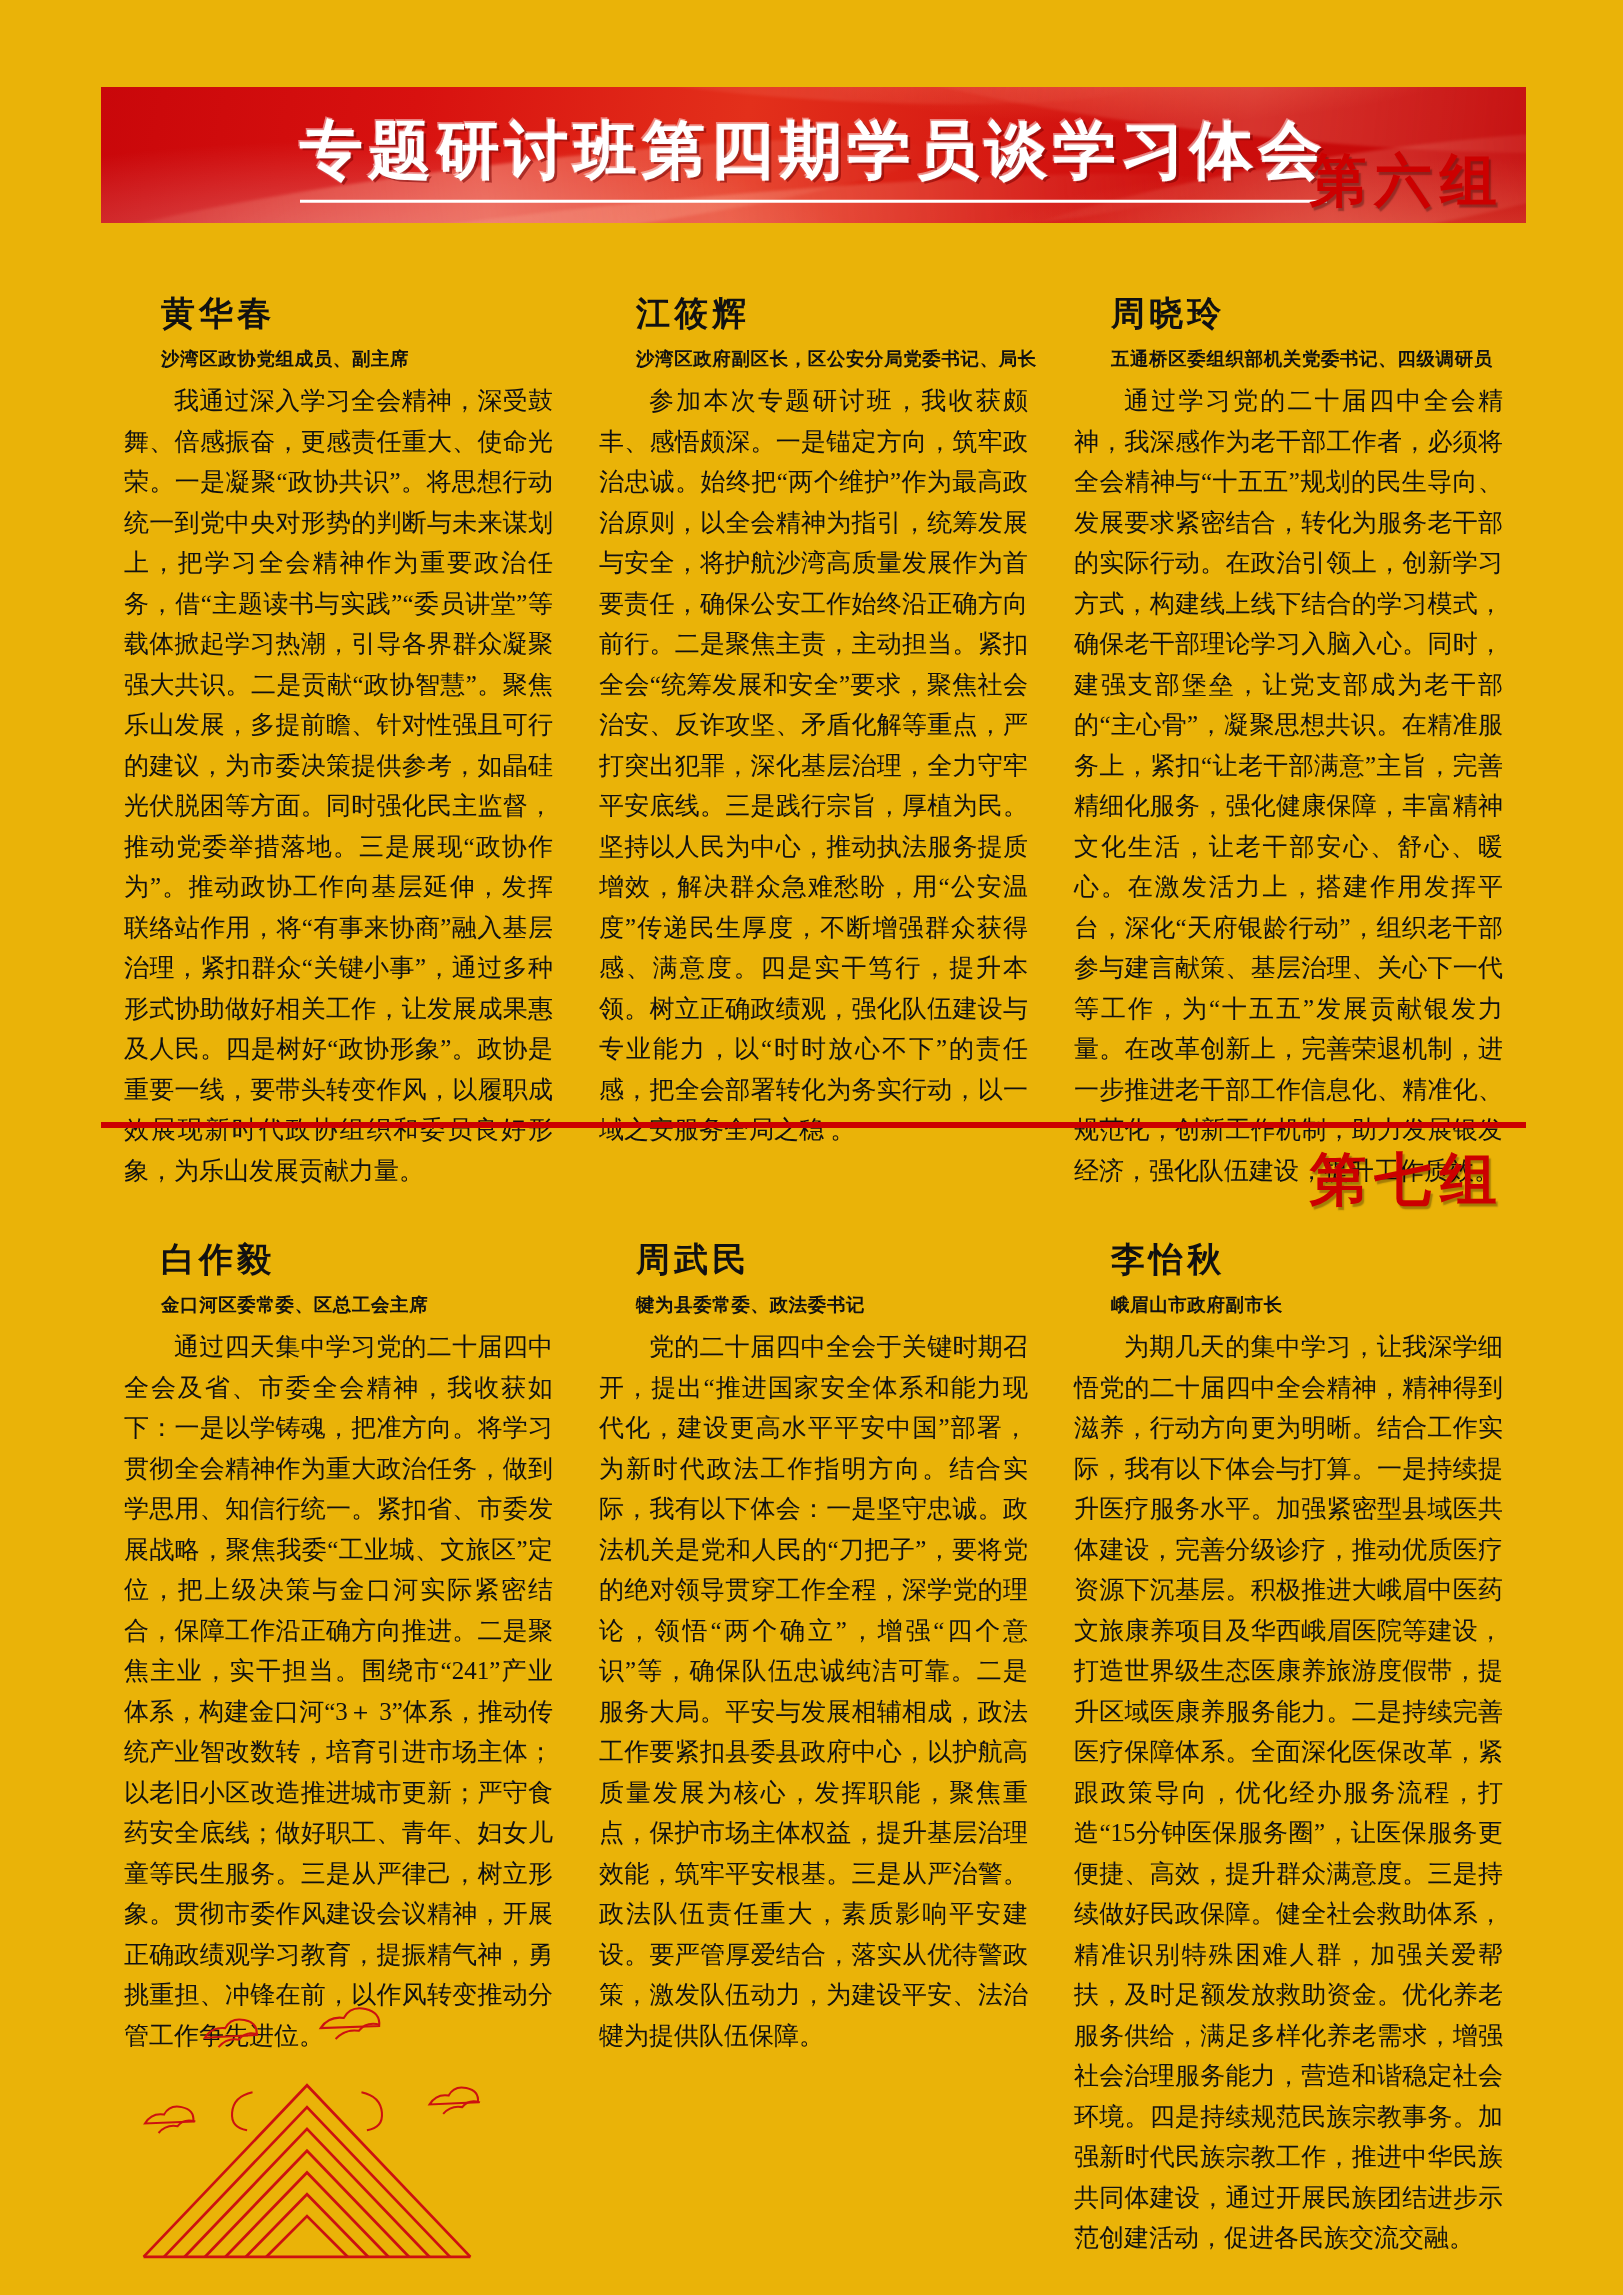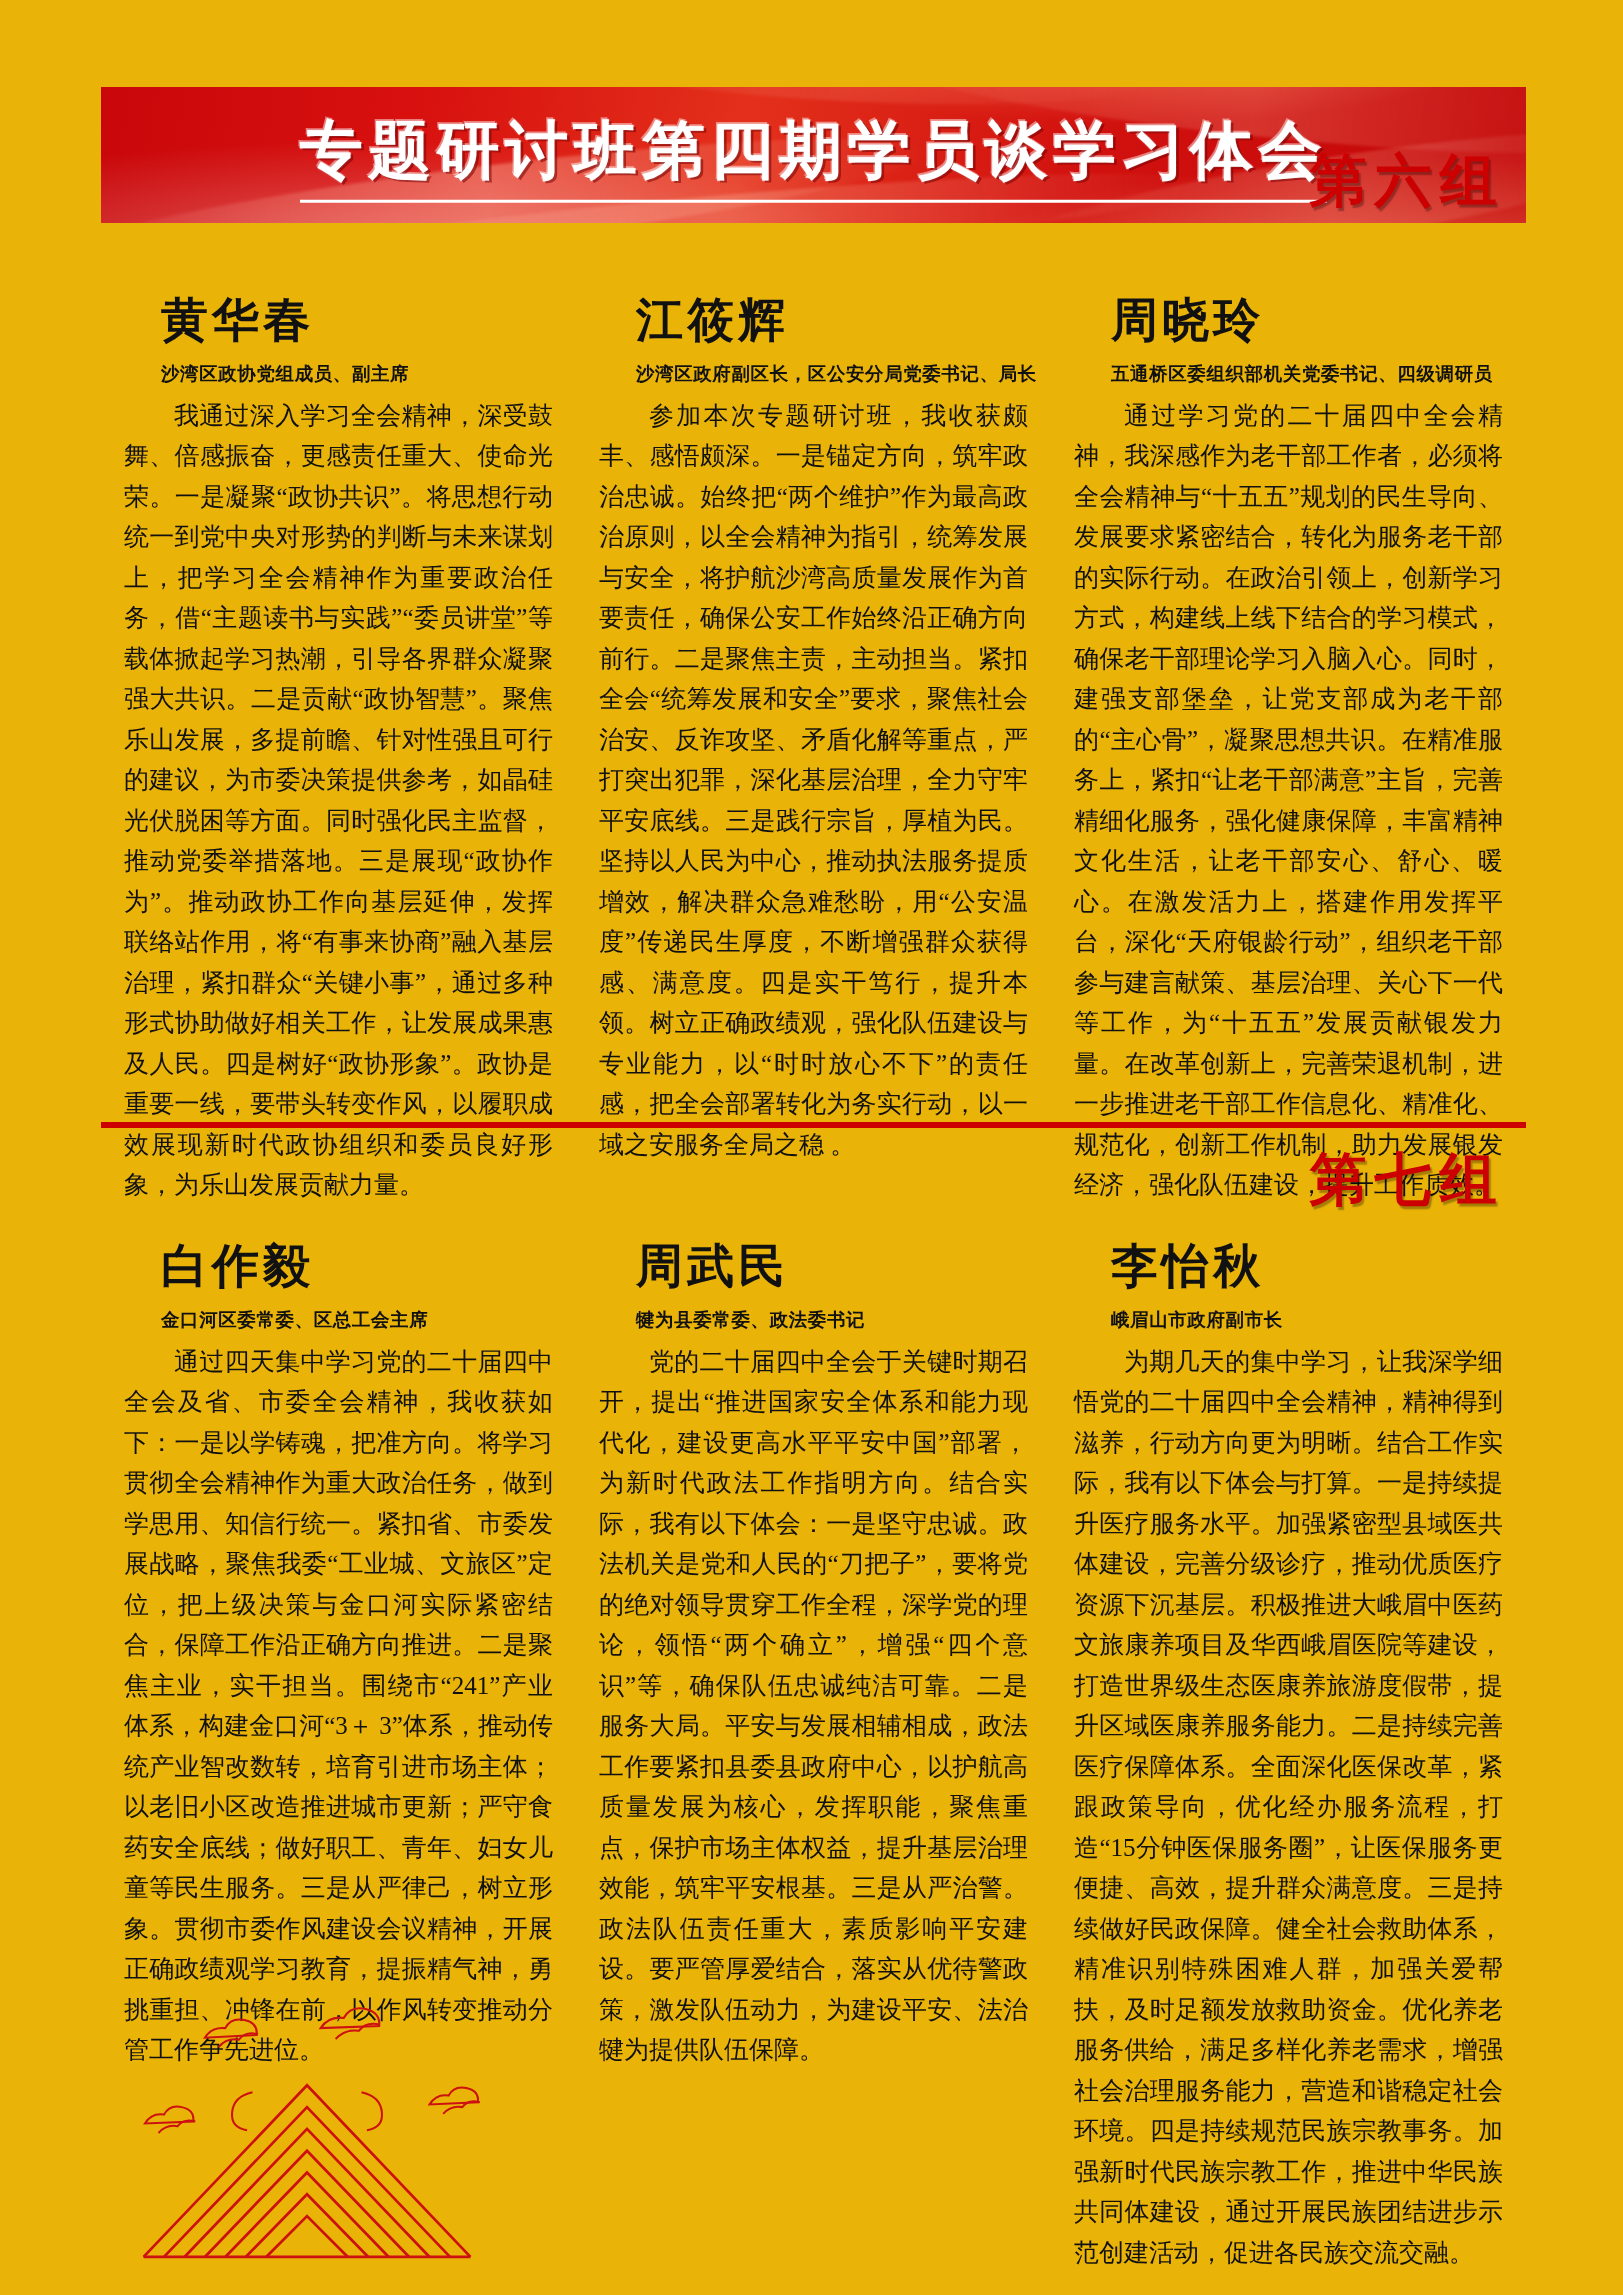--- a/index.html
+++ b/index.html
@@ -59,21 +59,21 @@
   }
   .rule{position:absolute;left:101px;width:1425px;height:6.1px;background:#cc0000;}
 
   
   .section{position:absolute;left:101px;width:1425px;}
   .cols{display:flex;gap:0;}
   .col{width:475px;box-sizing:border-box;padding:0 23px;}
   .person{padding-left:37px;}
   .name{
     font-family:"Liberation Serif","DejaVu Serif",serif;
-    font-weight:bold;font-size:47px;letter-spacing:4.1px;color:#111;
+    font-weight:bold;font-size:34px;letter-spacing:4.1px;color:#111;
     margin:0 0 4.1px 0;line-height:1.1;
   }
   .title{
     font-family:"Liberation Serif","DejaVu Serif",serif;
     font-weight:bold;font-size:18.4px;letter-spacing:0.7px;color:#111;
     margin:16px 0 11px 0;line-height:1.2;white-space:nowrap;
   }
   .body{
     font-family:"Liberation Serif","DejaVu Serif",serif;
     font-size:25px;line-height:1.62;color:#111;

